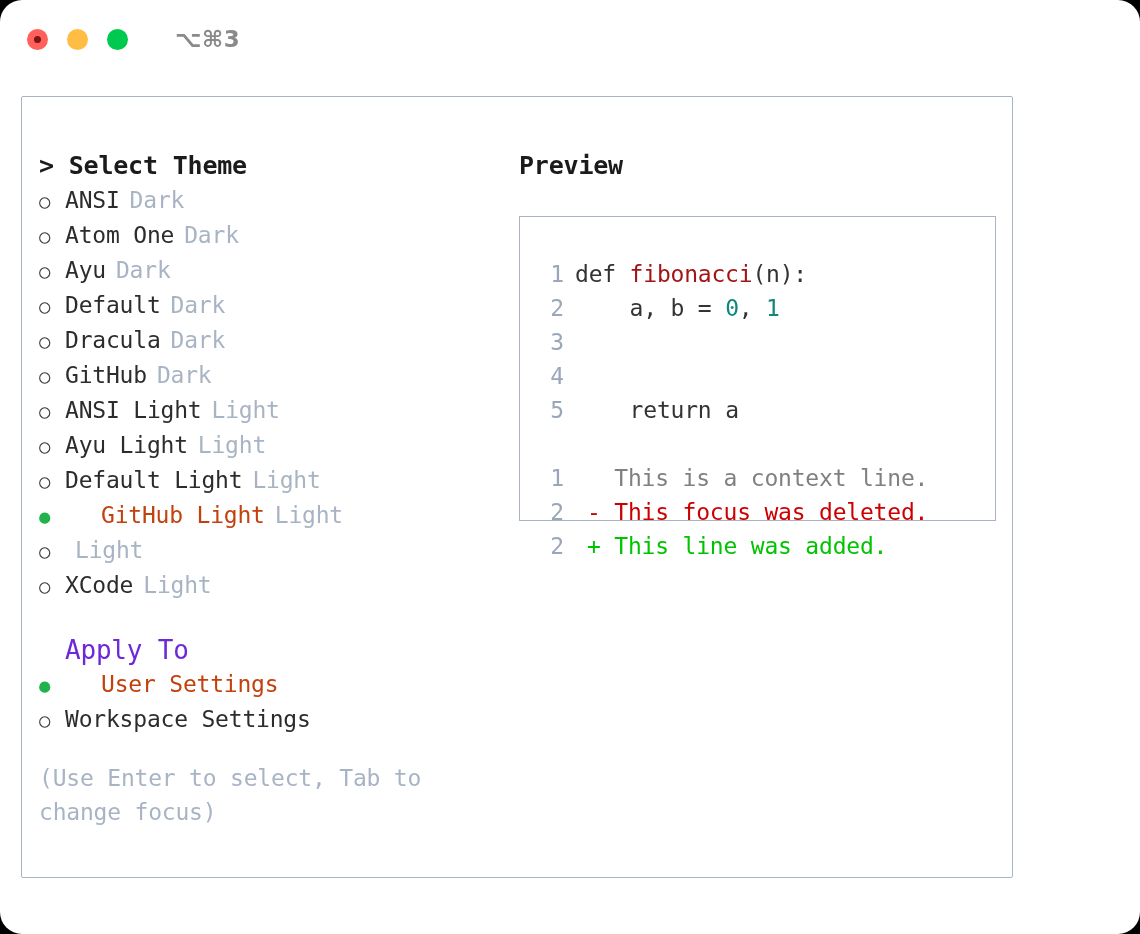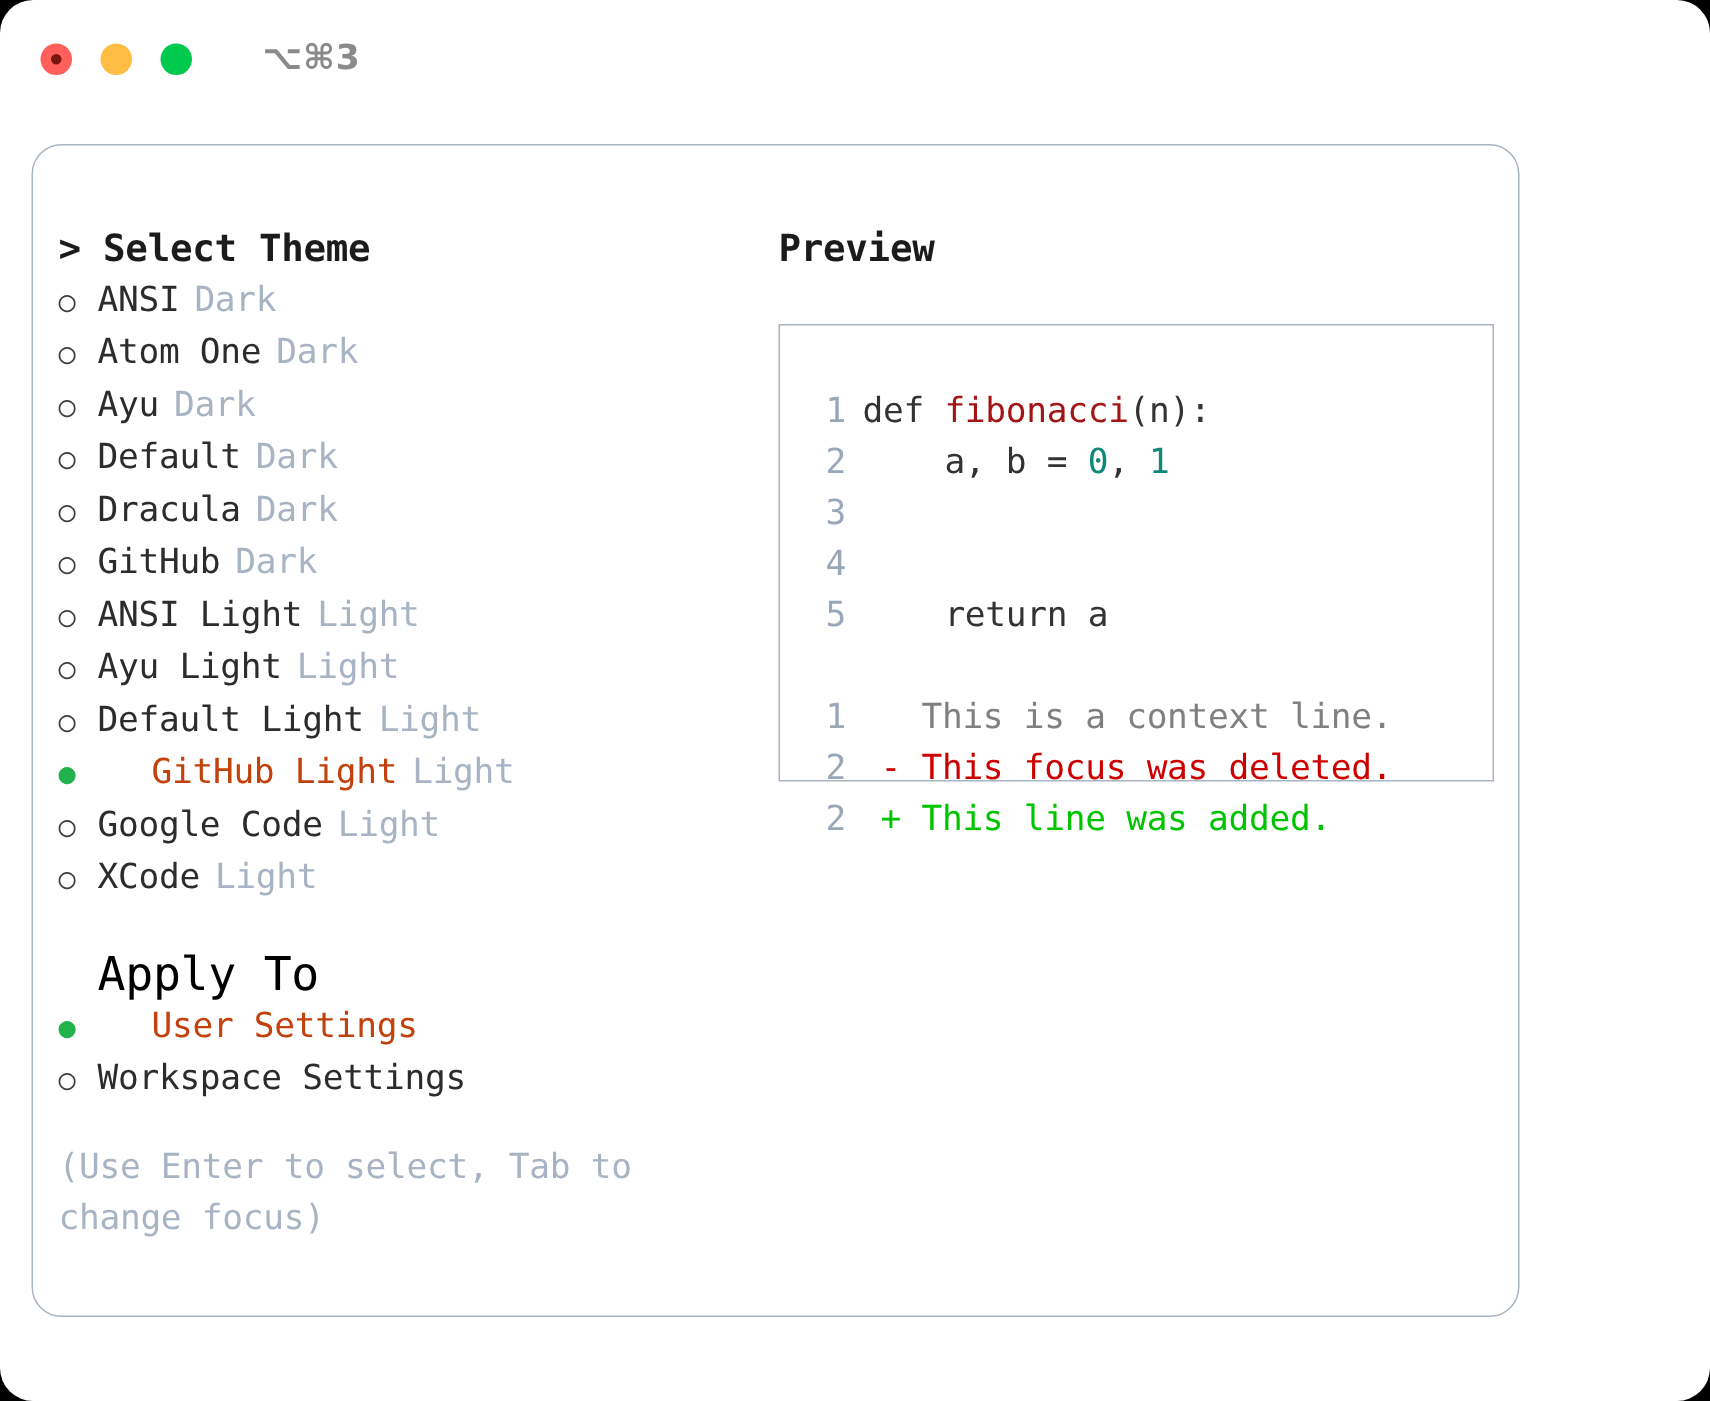--- a/index.html
+++ b/index.html
@@ -70,21 +70,21 @@
   }
 
   
   .panel {
     position: absolute;
     left: 21px;
     top: 96px;
     width: 992px;
     height: 782px;
     border: 1.5px solid #a9b4c2;
-    border-radius: 20px;
+    border-radius: 2px;
     box-sizing: border-box;
     background: #ffffff;
   }
 
   .columns {
     position: absolute;
     left: 0; top: 0;
     width: 100%;
     height: 100%;
   }
@@ -122,22 +122,22 @@
     color: #3d3d3d;
     line-height: 34px;
   }
   .opt.selected .bullet { color: #22b24c; }
   .opt-label { color: #2c2c2c; }
   .opt.selected .opt-label { color: #c2410c; margin-left: 36px; }
   .opt-variant { color: #a8b4c4; padding-left: 10px; }
 
   .apply-block { margin-top: 30px; }
   .apply-title {
-    font-size: 31px;
-    color: #000000;
+    font-size: 26px;
+    color: #6d28d9;
     line-height: 34px;
     padding-left: 26px;
     white-space: pre;
     letter-spacing: -0.2px;
   }
 
   .hint {
     margin-top: 24px;
     font-size: 23px;
     color: #a8b4c4;
@@ -218,21 +218,21 @@
             <div class="opt"><span class="bullet">○</span><span class="opt-label">ANSI</span><span class="opt-variant">Dark</span></div>
             <div class="opt"><span class="bullet">○</span><span class="opt-label">Atom One</span><span class="opt-variant">Dark</span></div>
             <div class="opt"><span class="bullet">○</span><span class="opt-label">Ayu</span><span class="opt-variant">Dark</span></div>
             <div class="opt"><span class="bullet">○</span><span class="opt-label">Default</span><span class="opt-variant">Dark</span></div>
             <div class="opt"><span class="bullet">○</span><span class="opt-label">Dracula</span><span class="opt-variant">Dark</span></div>
             <div class="opt"><span class="bullet">○</span><span class="opt-label">GitHub</span><span class="opt-variant">Dark</span></div>
             <div class="opt"><span class="bullet">○</span><span class="opt-label">ANSI Light</span><span class="opt-variant">Light</span></div>
             <div class="opt"><span class="bullet">○</span><span class="opt-label">Ayu Light</span><span class="opt-variant">Light</span></div>
             <div class="opt"><span class="bullet">○</span><span class="opt-label">Default Light</span><span class="opt-variant">Light</span></div>
             <div class="opt selected"><span class="bullet">●</span><span class="opt-label">GitHub Light</span><span class="opt-variant">Light</span></div>
-            <div class="opt"><span class="bullet">○</span><span class="opt-label">Google Code</span><span class="opt-variant">Light</span></div>
+            <div class="opt"><span class="bullet">○</span><span class="opt-variant">Light</span></div>
             <div class="opt"><span class="bullet">○</span><span class="opt-label">XCode</span><span class="opt-variant">Light</span></div>
           </div>
 
         <div class="apply-block">
           <div class="apply-title">Apply To</div>
           <div id="apply-list">
               <div class="opt selected"><span class="bullet">●</span><span class="opt-label">User Settings</span></div>
               <div class="opt"><span class="bullet">○</span><span class="opt-label">Workspace Settings</span></div>
             </div>
         </div>

